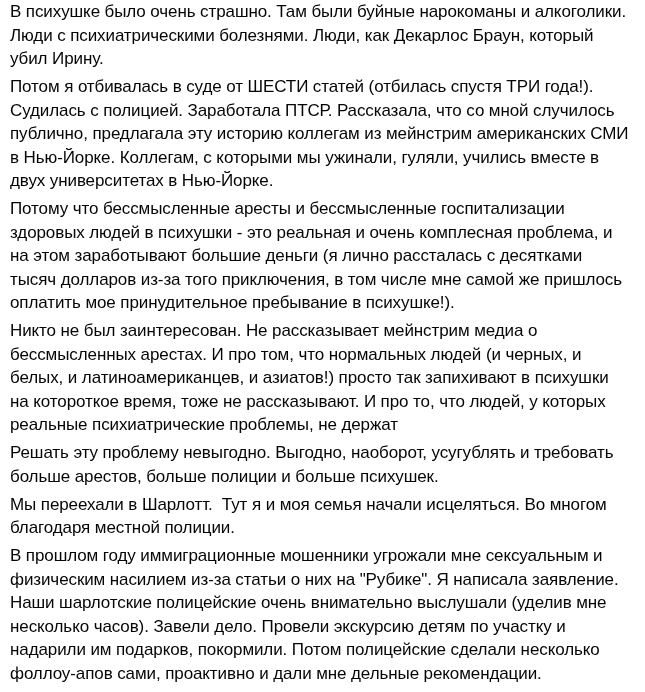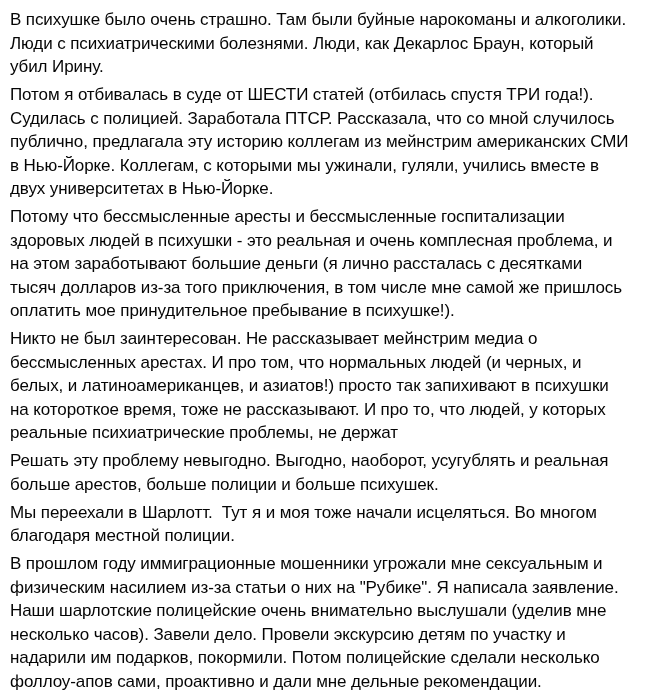--- a/index.html
+++ b/index.html
@@ -9,37 +9,37 @@
   body {
     width: 645px;
     height: 692px;
     background: #ffffff;
     overflow: hidden;
   }
   .post {
     box-sizing: border-box;
     width: 645px;
     height: 692px;
-    padding: 8px 14px 6px 10px;
+    padding: 0 14px 6px 10px;
     font-family: "Liberation Sans", sans-serif;
     font-size: 17px;
     line-height: 23.5px;
     letter-spacing: -0.1px;
     color: #050505;
     text-align: left;
   }
   .post p {
     margin: 0 0 4.5px 0;
     white-space: pre-wrap; 
   }
 </style>
 </head>
 <body>
 
 <div class="post">
   <p>В психушке было очень страшно. Там были буйные нарокоманы и алкоголики. Люди с психиатрическими болезнями. Люди, как Декарлос Браун, который убил Ирину.</p>
   <p>Потом я отбивалась в суде от ШЕСТИ статей (отбилась спустя ТРИ года!). Судилась с полицией. Заработала ПТСР. Рассказала, что со мной случилось публично, предлагала эту историю коллегам из мейнстрим американских СМИ в Нью-Йорке. Коллегам, с которыми мы ужинали, гуляли, учились вместе в двух университетах в Нью-Йорке.</p>
   <p>Потому что бессмысленные аресты и бессмысленные госпитализации здоровых людей в психушки - это реальная и очень комплесная проблема, и на этом заработывают большие деньги (я лично рассталась с десятками тысяч долларов из-за того приключения, в том числе мне самой же пришлось оплатить мое принудительное пребывание в психушке!).</p>
   <p>Никто не был заинтересован. Не рассказывает мейнстрим медиа о бессмысленных арестах. И про том, что нормальных людей (и черных, и белых, и латиноамериканцев, и азиатов!) просто так запихивают в психушки на котороткое время, тоже не рассказывают. И про то, что людей, у которых реальные психиатрические проблемы, не держат</p>
-  <p>Решать эту проблему невыгодно. Выгодно, наоборот, усугублять и реальная больше арестов, больше полиции и больше психушек.</p>
-  <p>Мы переехали в Шарлотт.  Тут я и моя тоже начали исцеляться. Во многом благодаря местной полиции.</p>
+  <p>Решать эту проблему невыгодно. Выгодно, наоборот, усугублять и требовать больше арестов, больше полиции и больше психушек.</p>
+  <p>Мы переехали в Шарлотт.  Тут я и моя семья начали исцеляться. Во многом благодаря местной полиции.</p>
   <p>В прошлом году иммиграционные мошенники угрожали мне сексуальным и физическим насилием из-за статьи о них на "Рубике". Я написала заявление. Наши шарлотские полицейские очень внимательно выслушали (уделив мне несколько часов). Завели дело. Провели экскурсию детям по участку и надарили им подарков, покормили. Потом полицейские сделали несколько фоллоу-апов сами, проактивно и дали мне дельные рекомендации.</p>
 </div>
 
 </body></html>

